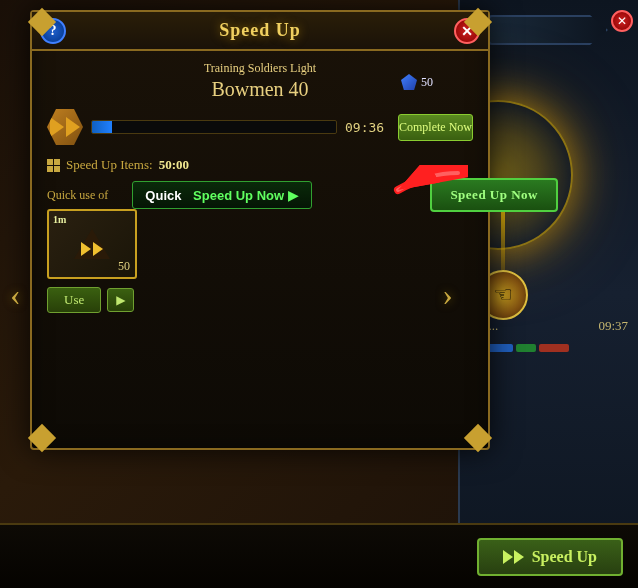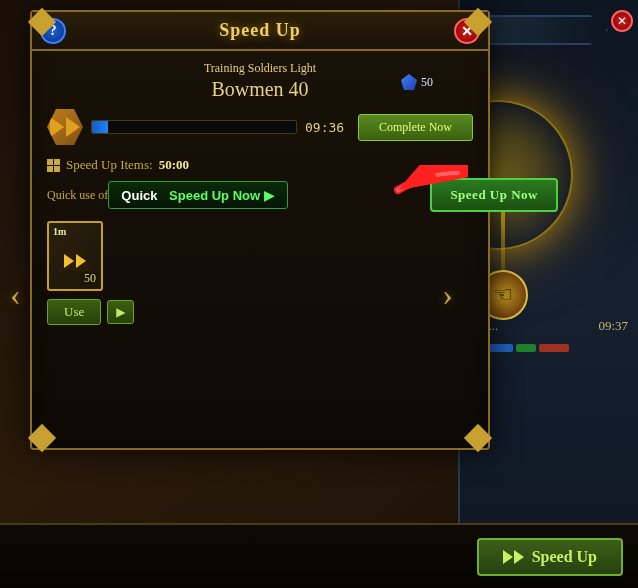--- a/index.html
+++ b/index.html
@@ -192,21 +192,21 @@
       font-family: monospace;
       min-width: 45px;
     }
 
     .complete-now-btn {
       background: linear-gradient(180deg, #5a8a20, #3a6010);
       border: 1px solid #8acc30;
       border-radius: 3px;
       color: #e0ff80;
       font-size: 12px;
-      padding: 5px 20px;
+      padding: 5px 0;
       cursor: pointer;
       white-space: nowrap;
       font-family: 'Georgia', serif;
     }
 
     
     .gems-display {
       position: absolute;
       top: 62px;
       right: 55px;
@@ -255,22 +255,21 @@
     .speedup-time {
       color: #f0e890;
       font-size: 13px;
       font-weight: bold;
     }
 
     
     .quickuse-row {
       display: flex;
       align-items: center;
-      gap: 0;
-      margin-bottom: 12px;
+      gap: 24px;
     }
 
     .quickuse-label {
       color: #c8a840;
       font-size: 12px;
       white-space: nowrap;
     }
 
     .select-speedup-btn {
       background: linear-gradient(180deg, #0a2a0a, #051505);
@@ -320,21 +319,21 @@
     }
 
     
     .items-area {
       display: flex;
       gap: 10px;
       margin-bottom: 8px;
     }
 
     .item-card {
-      width: 56px;
+      width: 90px;
       height: 70px;
       background: linear-gradient(135deg, #2a2010, #1a1508);
       border: 2px solid #c8a020;
       border-radius: 3px;
       position: relative;
       display: flex;
       align-items: center;
       justify-content: center;
       cursor: pointer;
     }

